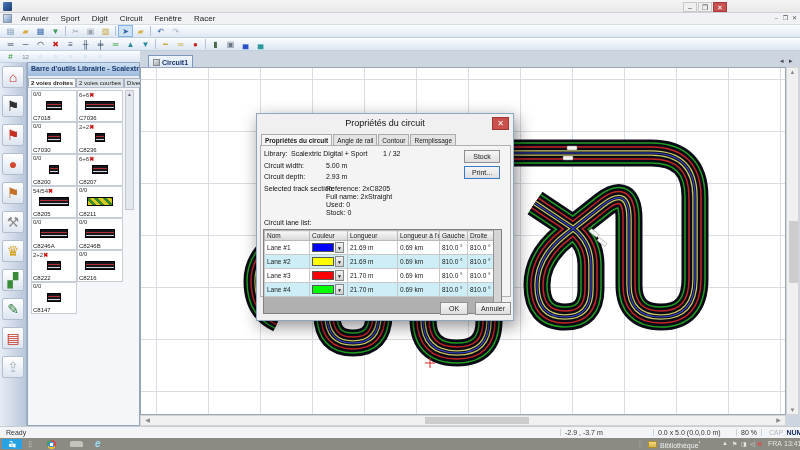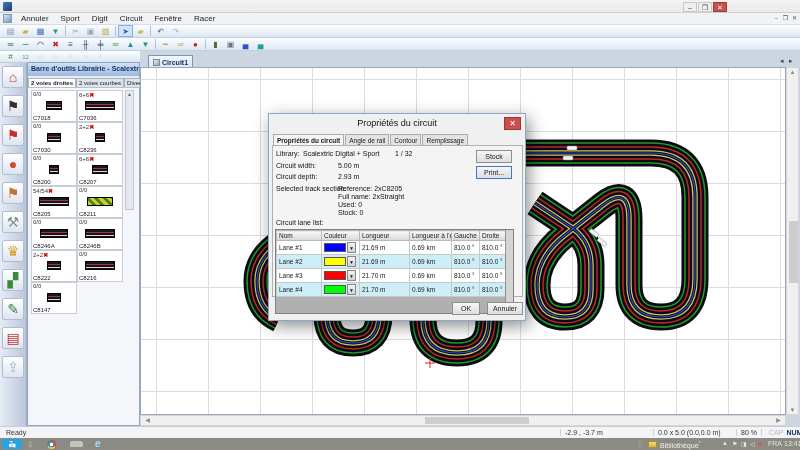--- a/index.html
+++ b/index.html
@@ -54,21 +54,21 @@
   .canvas { left:140px; top:67px; width:646px; height:348px; background-color:#ffffff;
     background-image:linear-gradient(to right,#d9dde2 1px,transparent 1px),linear-gradient(to bottom,#d9dde2 1px,transparent 1px);
     background-size:52px 52px; background-position:15px 11px; border:1px solid #98a8bc; overflow:hidden; }
   .vscroll { left:786px; top:67px; width:13px; height:348px; background:#f0f0f0; border:1px solid #d4d4d4; }
   .vthumb { left:1px; top:153px; width:9px; height:62px; background:#cdcdcd; margin:0 1px; }
   .hscroll { left:140px; top:415px; width:646px; height:11px; background:#f0f0f0; border:1px solid #d4d4d4; }
   .hthumb { left:284px; top:1px; width:104px; height:7px; background:#cdcdcd; }
   .scrollarrow { font-size:6px; color:#888; text-align:center; width:11px; }
 
   
-  .dialog { left:268px; top:113px; width:258px; height:208px; background:#f0f0f0; border:1px solid #8fa8c2; box-shadow:3px 5px 16px rgba(0,0,0,.45); z-index:60; }
+  .dialog { left:256px; top:113px; width:258px; height:208px; background:#f0f0f0; border:1px solid #8fa8c2; box-shadow:3px 5px 16px rgba(0,0,0,.45); z-index:60; }
   .dlg-title { left:0; top:0; width:100%; height:18px; text-align:center; font-size:9px; color:#111; padding-top:4px; }
   .dlg-close { right:4px; top:3px; width:17px; height:13px; background:#c9504c; border:1px solid #a03632; color:#fff; font-size:8px; line-height:12px; text-align:center; }
   .dlg-tabs { left:4px; top:20px; display:flex; align-items:flex-end; }
   .dlg-tab { font-size:6.5px; padding:2px 3px; border:1px solid #acacac; border-bottom:none; background:#e3e3e3; margin-right:1px; white-space:nowrap; }
   .dlg-tab.active { background:#f5f5f5; font-weight:bold; }
   .dlg-page { left:3px; top:31px; width:251px; height:152px; background:#f4f4f4; border:1px solid #b0b0b0; }
   .frow { position:absolute; font-size:7px; color:#111; }
   .dbtn { position:absolute; width:36px; height:13px; background:linear-gradient(#f6f6f6,#dedede); border:1px solid #8f8f8f; font-size:7px; text-align:center; line-height:12px; }
   .dbtn.focus { border:1px solid #3c78c8; }
   .lanetable { left:2px; top:83px; width:239px; border:1px solid #808080; background:#a8a8a8; font-size:6.5px; }

